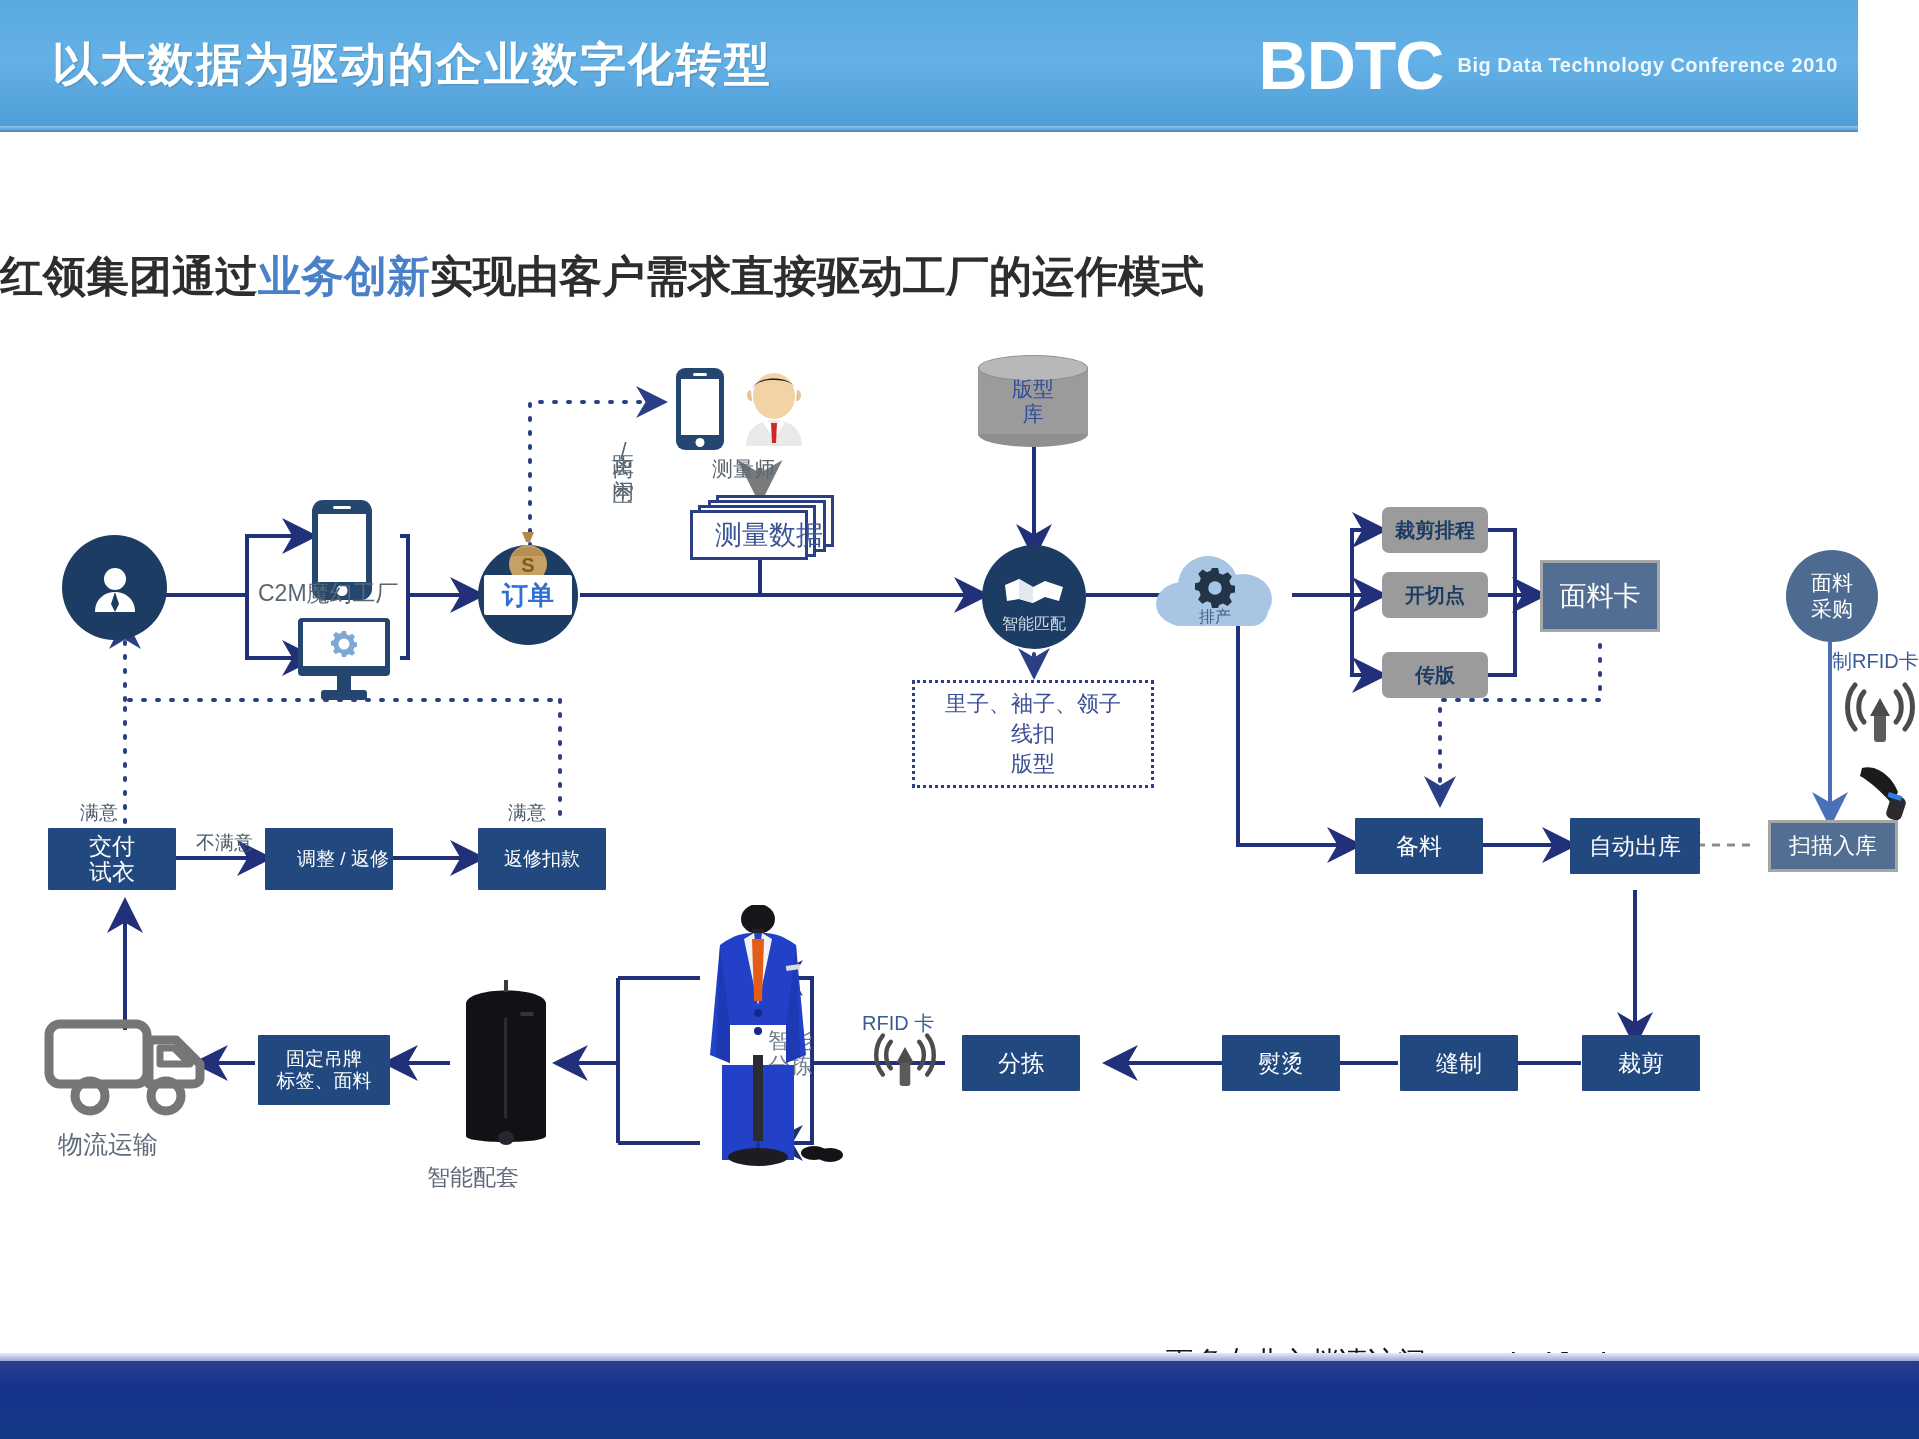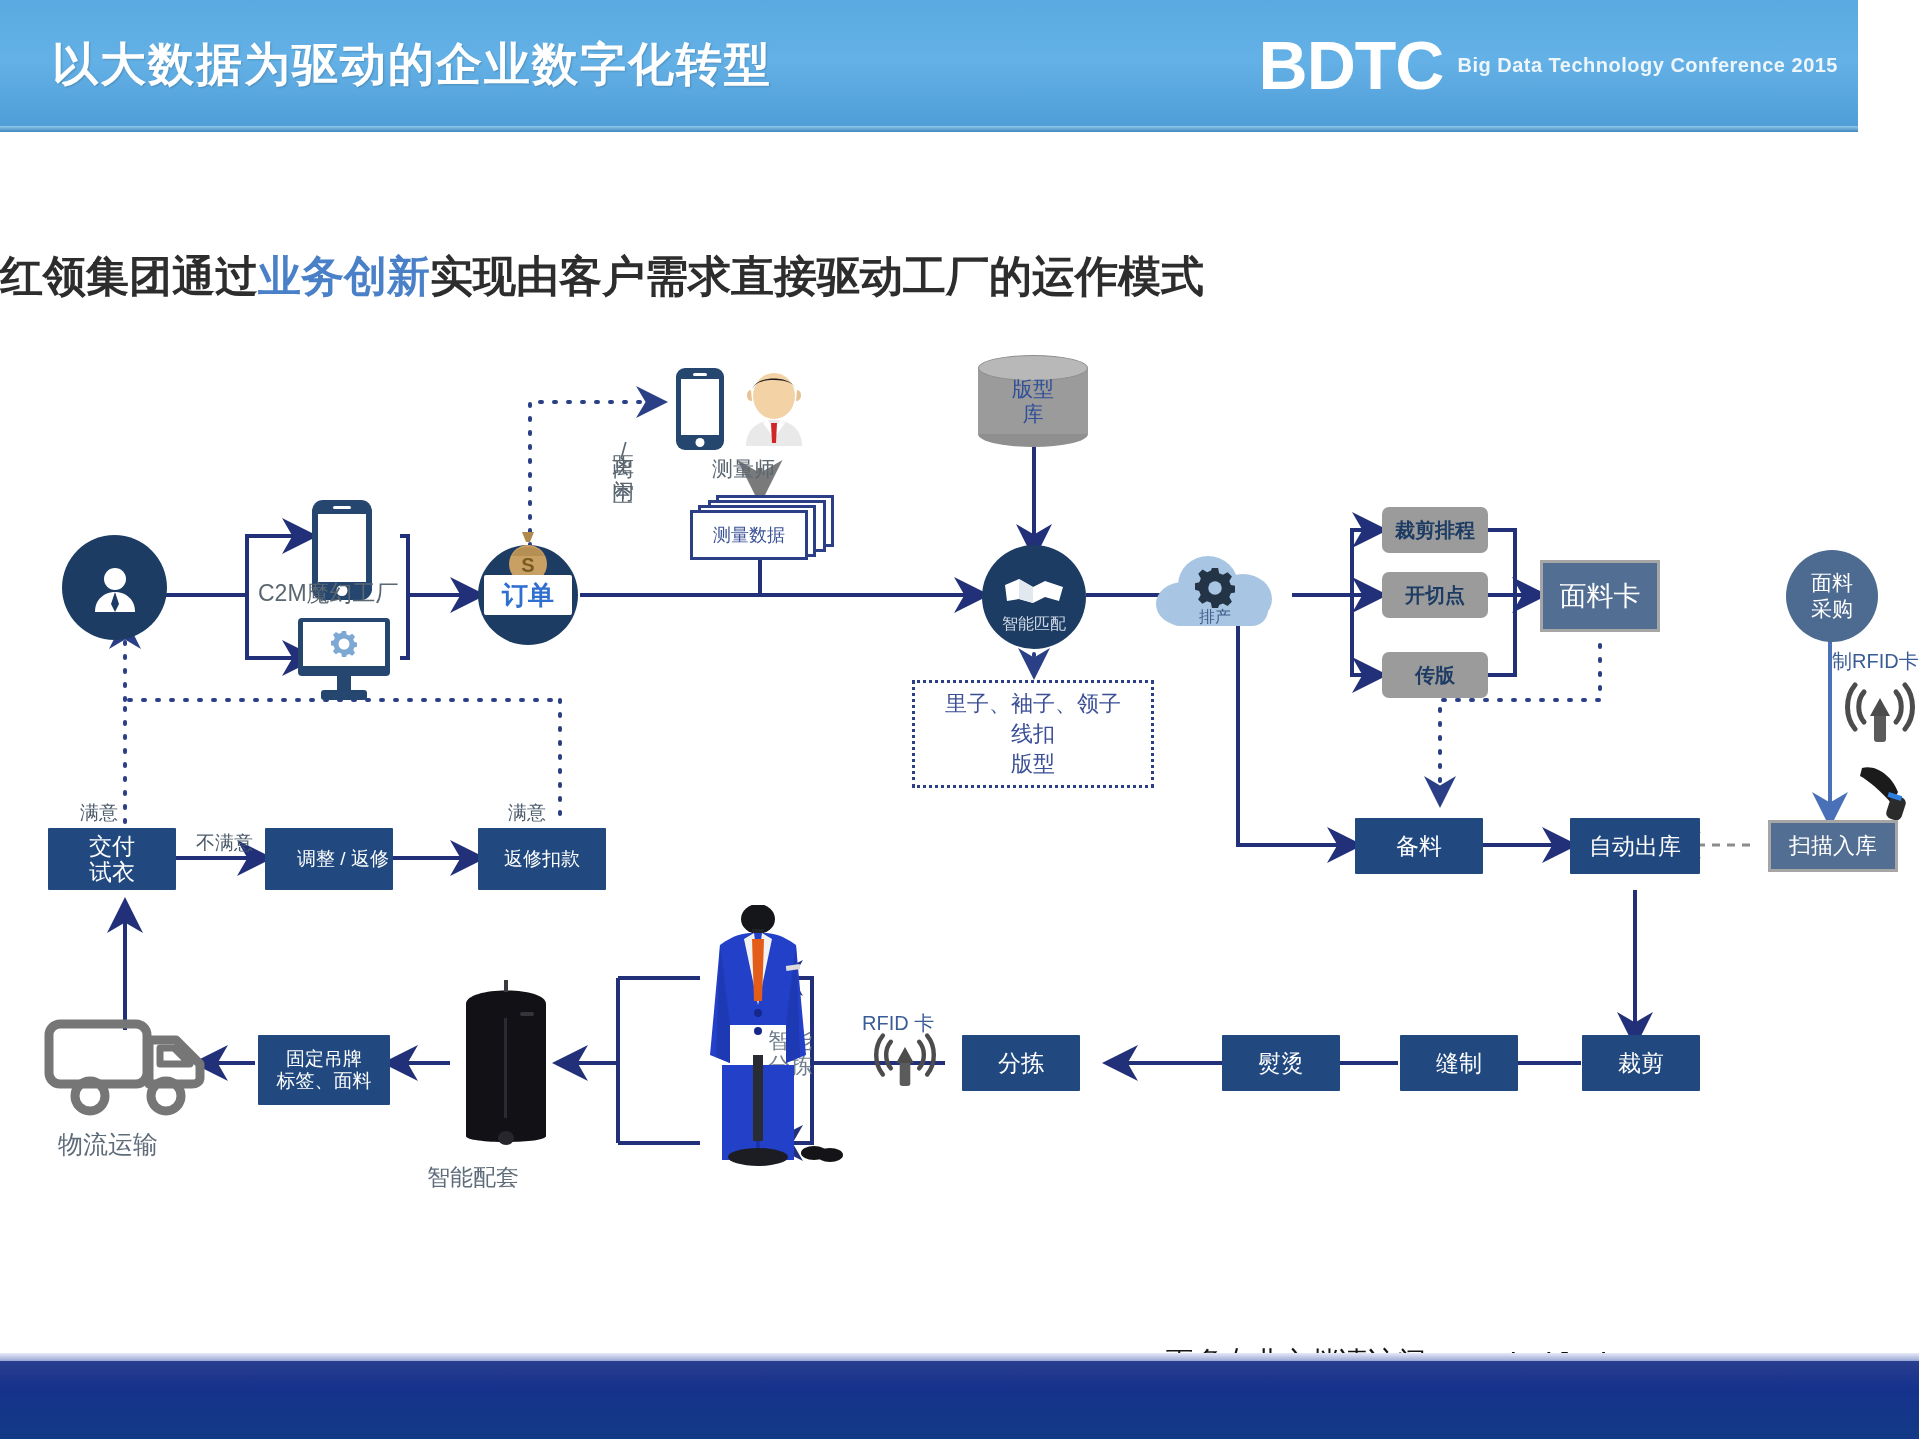--- a/index.html
+++ b/index.html
@@ -99,21 +99,21 @@
 
   
   .cloud{position:absolute;}
   .cloud .c1,.cloud .c2,.cloud .c3,.cloud .c4{position:absolute;background:#a8c6e4;border-radius:50%;}
   .cloud .txt{position:absolute;left:0;bottom:4px;width:100%;text-align:center;font-size:16px;color:#3e5f8a;z-index:5;}
 
   
   .docs{position:absolute;}
   .docs .sheet{position:absolute;background:#fff;border:3px solid #2a3f85;box-sizing:border-box;}
   .docs .txt{position:absolute;z-index:6;display:flex;align-items:center;justify-content:center;
-             color:#3a5296;font-size:18px;}
+             color:#3a5296;font-size:27px;padding-left:20px;}
 
   .vtext{writing-mode:vertical-rl;text-orientation:upright;}
 
   
   .order-badge{
     position:absolute;background:#ffffff;color:#2f6fd0;font-weight:bold;font-size:26px;
     display:flex;align-items:center;justify-content:center;border-radius:2px;
   }
 
   
@@ -132,21 +132,21 @@
   #footnote .url{font-family:"Liberation Mono",monospace;font-size:28px;letter-spacing:1px;}
 </style>
 </head>
 <body>
 
 <div id="header">
   <div id="slide-title">以大数据为驱动的企业数字化转型</div>
   <div id="logo">
     <div id="logo-mark">BDTC</div>
     <div id="logo-text">
-      <div id="logo-en">Big Data Technology Conference 2015</div>
+      <div id="logo-en">Big Data Technology Conference 2010</div>
     </div>
   </div>
 </div>
 
 <div id="headline">
   <span>红领集团通过</span><span class="hl">业务创新</span><span>实现由客户需求直接驱动工厂的运作模式</span>
 </div>
 
 <div id="canvas">
 

